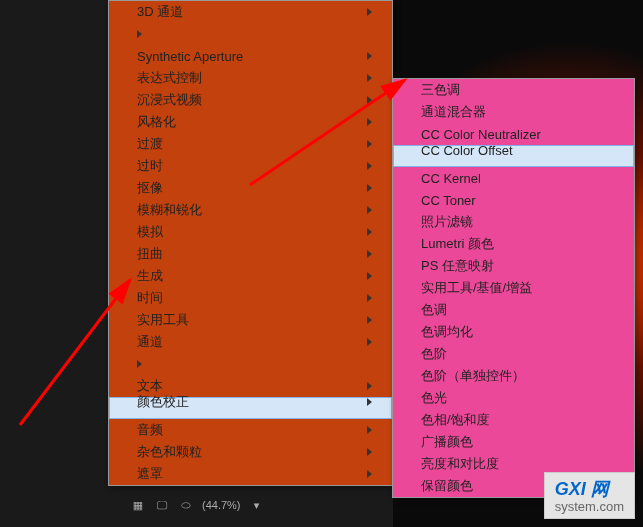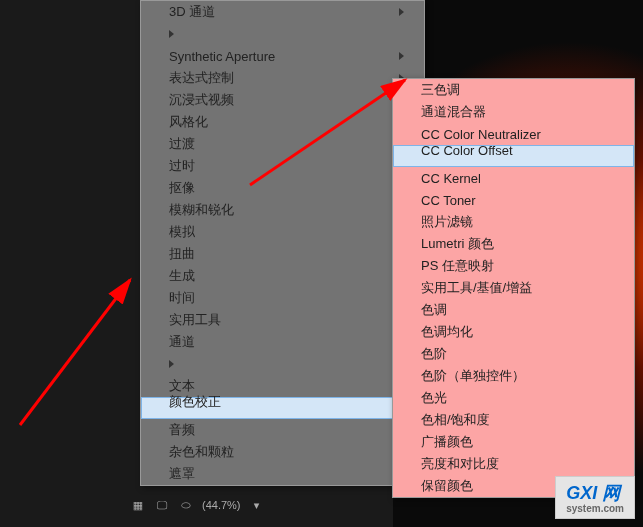--- a/index.html
+++ b/index.html
@@ -19,32 +19,31 @@
       width: 250px;
       height: 527px;
       background: radial-gradient(circle at 70% 50%, #ff6600 0%, #cc3300 20%, #661100 40%, #0a0a0a 70%);
       z-index: 0;
     }
     .menu {
       position: absolute;
       left: 108px;
       top: 0;
       width: 285px;
-      background: #737373;
+      background: #c2410c;
       border: 1px solid #999;
       box-shadow: 2px 2px 6px rgba(0,0,0,0.4);
       z-index: 2;
-      margin-left: 32px;
     }
     .submenu {
       position: absolute;
       left: 392px;
       top: 78px;
       width: 243px;
-      background: #fca5a5;
+      background: #ec4899;
       border: 1px solid #999;
       box-shadow: 2px 2px 6px rgba(0,0,0,0.4);
       z-index: 3;
     }
     .menu-item {
       display: flex;
       align-items: center;
       justify-content: space-between;
       padding: 3px 20px 3px 28px;
       color: #222;
@@ -95,24 +94,24 @@
       color: #0066cc;
       font-weight: bold;
       font-size: 18px;
       padding: 4px 10px;
       border: 1px solid #ccc;
       z-index: 10;
       font-style: italic;
       font-family: Arial, sans-serif;
     }
     .watermark .sub {
-      font-size: 10px;
+      font-size: 13px;
       color: #666;
       display: block;
-      font-weight: bold;
+      font-weight: normal;
       font-style: normal;
       margin-top: -2px;
     }
   </style>
 </head>
 <body>
 
 <div class="bg-image"></div>
 
 <div class="menu">

